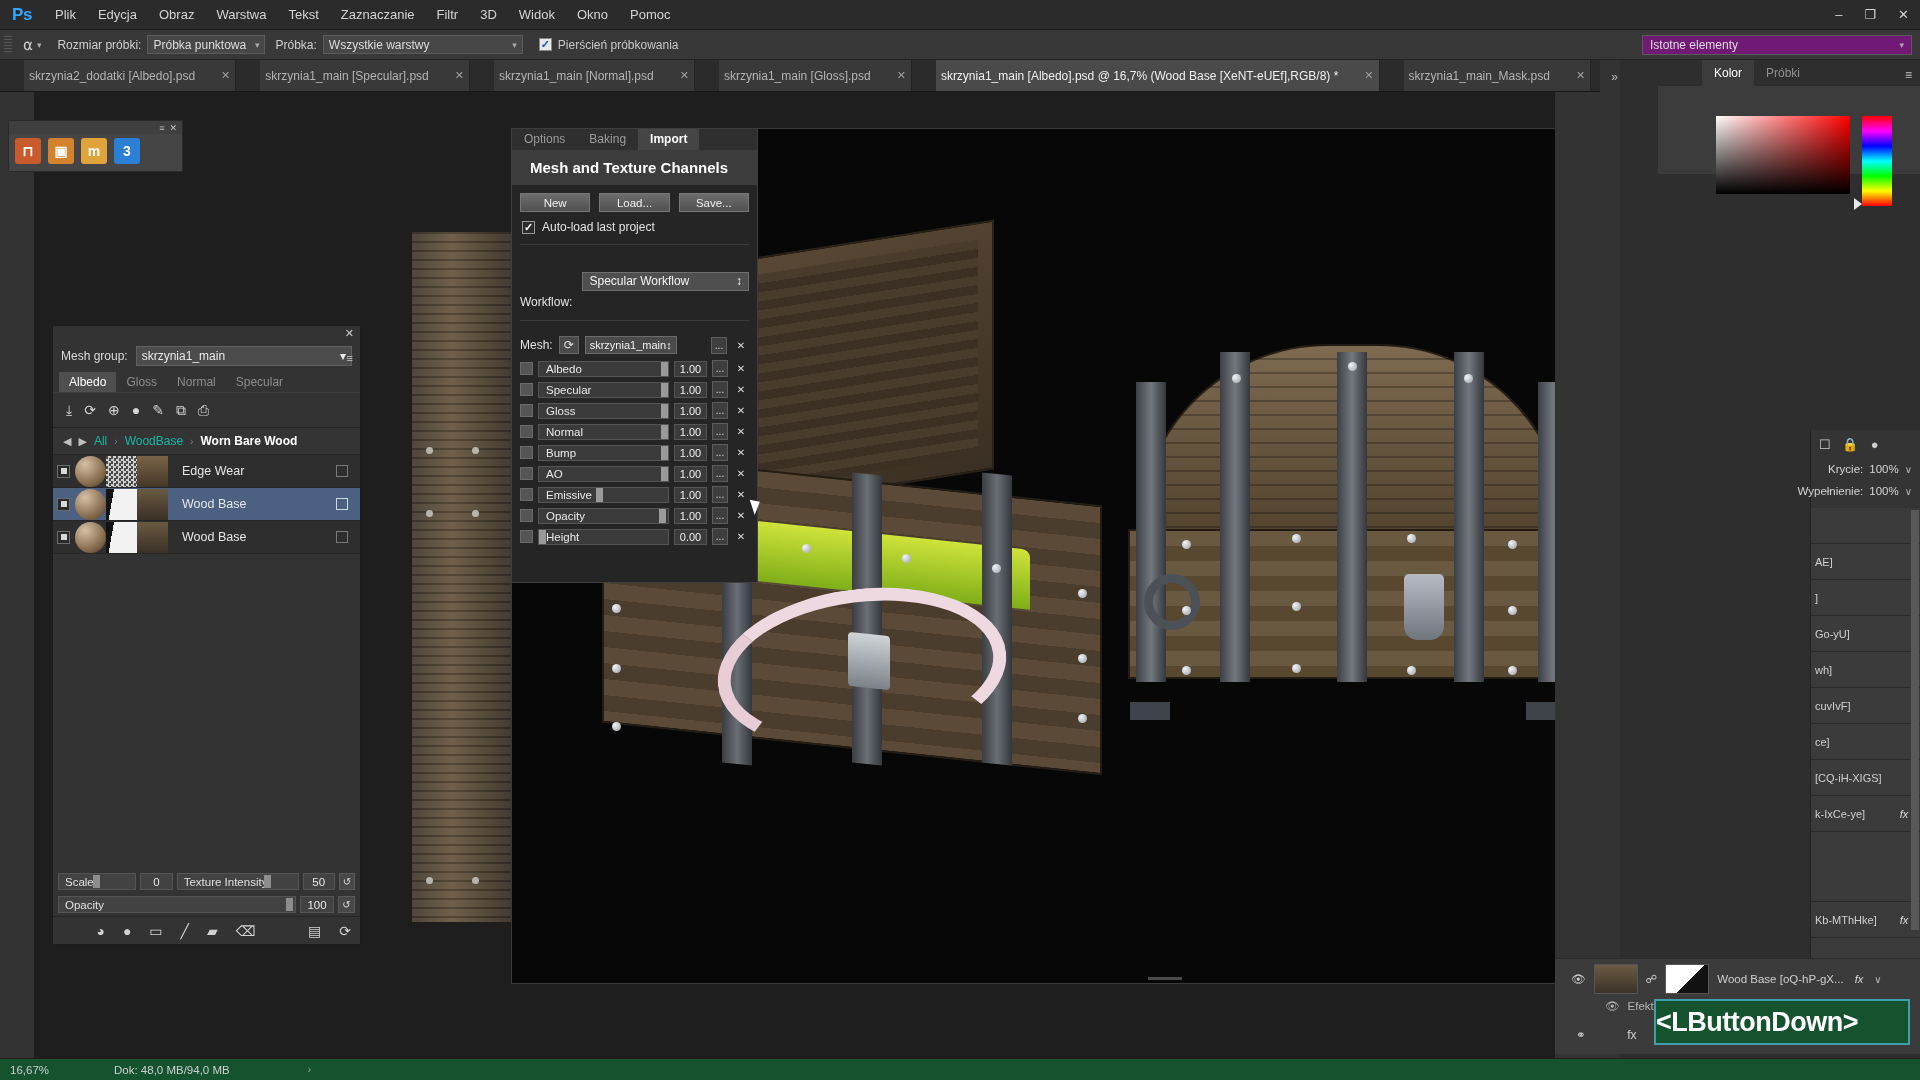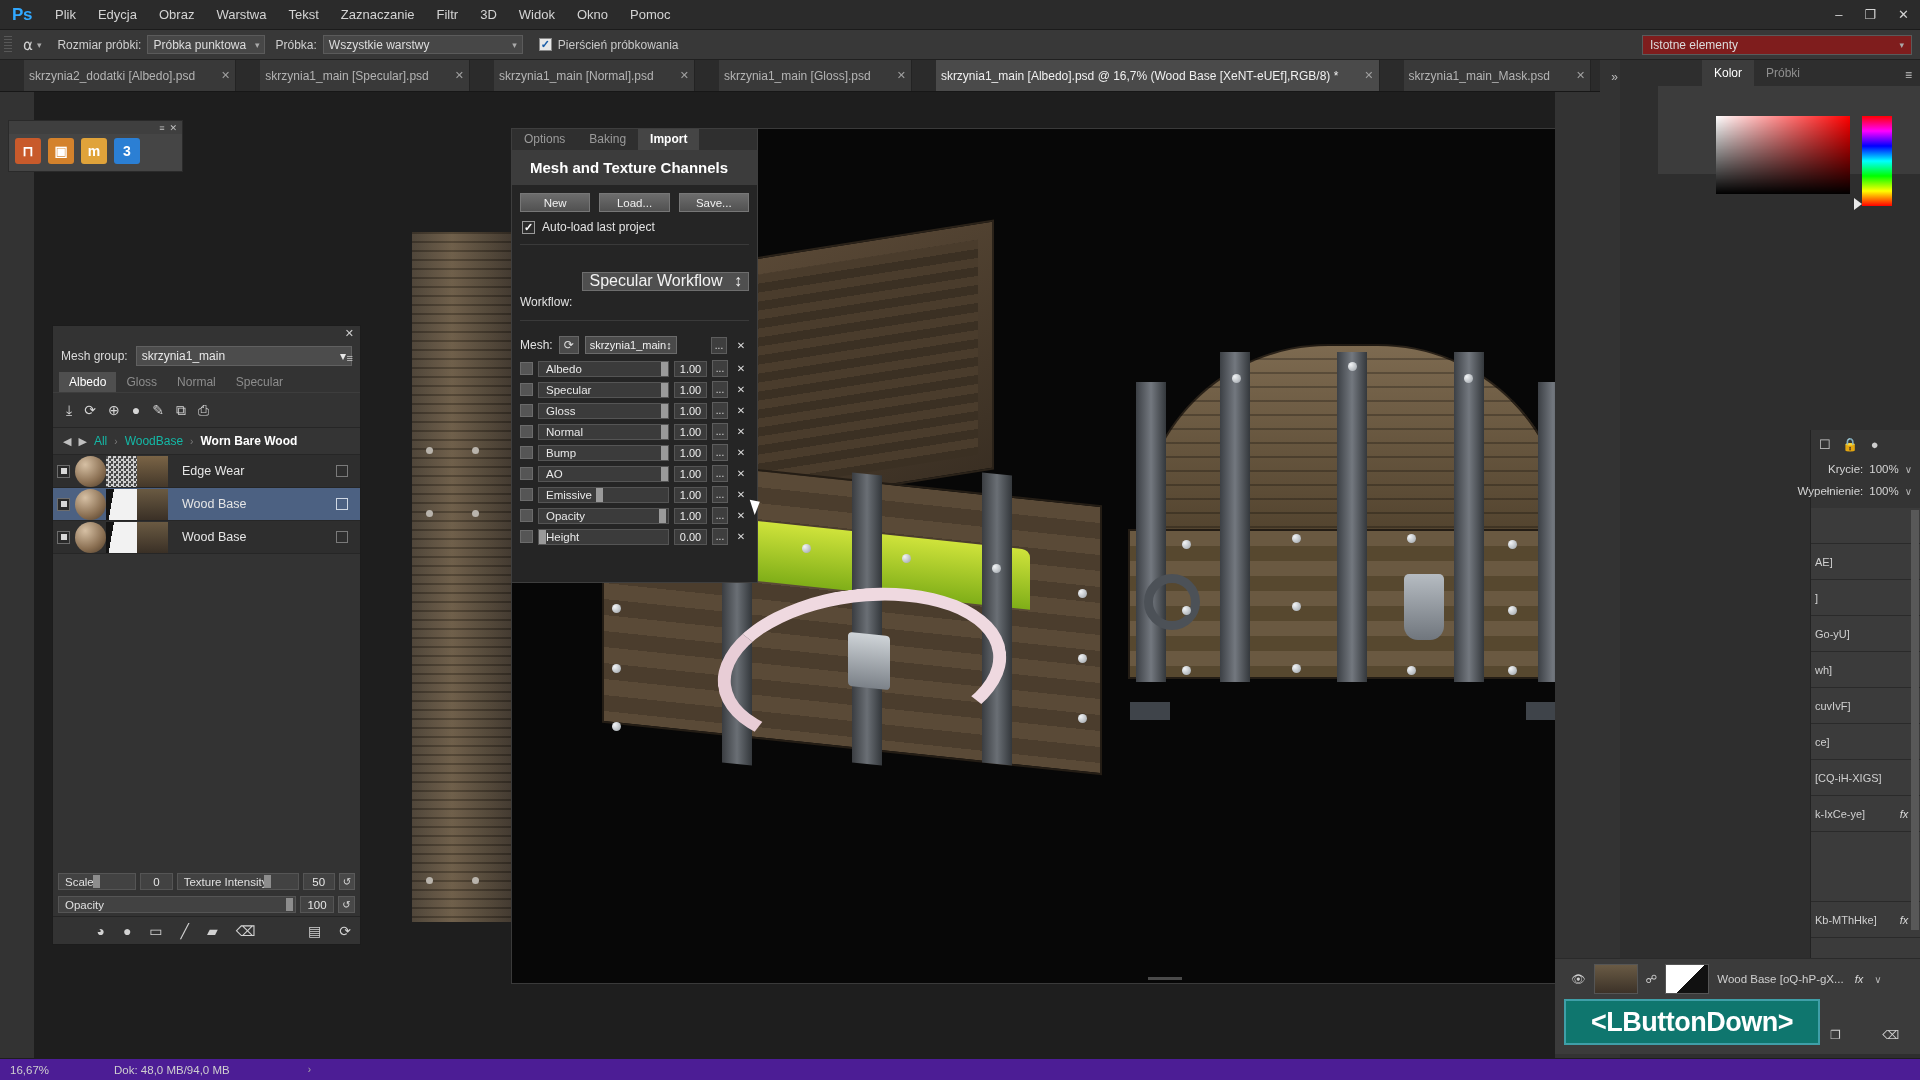--- a/index.html
+++ b/index.html
@@ -43,21 +43,21 @@
     display: flex; align-items: center; justify-content: space-between;
     padding: 0 5px; color: #ddd; font-size: 12px;
   }
   .opt-check { display: flex; align-items: center; gap: 6px; margin-left: 16px; }
   .cbox {
     width: 13px; height: 13px; background: #e8e8e8; border: 1px solid #888;
     color: #1b5ea8; font-size: 11px; line-height: 11px; text-align: center; font-weight: bold;
   }
   .workspace-sel {
     position: absolute; right: 8px; top: 5px; width: 270px; height: 20px;
-    background: #7f1d1d; border: 1px solid #5a5a5a; display: flex;
+    background: #701a75; border: 1px solid #5a5a5a; display: flex;
     align-items: center; justify-content: space-between; padding: 0 7px;
     font-size: 12px; color: #ddd;
   }
 
   
   .tabbar {
     position: absolute; top: 60px; left: 0; width: 1920px; height: 32px;
     background: #2b2b2b; display: flex; align-items: stretch;
     border-bottom: 1px solid #171717;
   }
@@ -282,21 +282,21 @@
   .mtc-check { display: flex; align-items: center; gap: 7px; padding: 8px 2px 8px 2px; }
   .mtc-check .box { width: 13px; height: 13px; border: 1px solid #9a9a9a; background: #2b2b2b;
     color: #ffffff; font-size: 11px; line-height: 11px; text-align: center; font-weight: bold; }
   .mtc-check .lbl { font-size: 12px; color: #e4e4e4; }
   .mtc-sep { height: 1px; background: #3a3a3a; margin: 2px 0 8px 0; }
   .mtc-wf { display: flex; align-items: center; gap: 10px; padding-bottom: 9px; }
   .mtc-wf .lbl { font-size: 12px; color: #e2e2e2; margin-top: 42px; }
   .mtc-dd {
     flex: 1; height: 19px; background: #4f4f4f; border: 1px solid #6e6e6e;
     display: flex; align-items: center; justify-content: space-between;
-    padding: 0 6px; font-size: 16px; color: #f2f2f2;
+    padding: 0 6px; font-size: 12px; color: #f2f2f2;
   }
   .mtc-meshrow { display: flex; align-items: center; gap: 6px; padding: 7px 0 6px 0; }
   .mtc-meshrow .lbl { font-size: 12px; color: #e2e2e2; }
   .refresh-btn { width: 20px; height: 18px; background: #4a4a4a; border: 1px solid #666;
     display: flex; align-items: center; justify-content: center; font-size: 12px; color: #dcdcdc; }
   .mesh-dd { width: 92px; height: 18px; background: #4a4a4a; border: 1px solid #6b6b6b;
     display: flex; align-items: center; justify-content: space-between;
     padding: 0 4px; font-size: 11px; color: #f0f0f0; }
   .mini-btn { width: 16px; height: 17px; background: #3e3e3e; border: 1px solid #5d5d5d;
     display: flex; align-items: center; justify-content: center;
@@ -357,30 +357,30 @@
   .sla-row { display: flex; align-items: center; height: 40px; padding-left: 16px; gap: 8px;
     font-size: 11.5px; color: #cfcfcf; }
   .sla-thumb { width: 44px; height: 30px; background: linear-gradient(to bottom,#6a5b45,#3c3228);
     border: 1px solid #555; }
   .sla-mask { width: 44px; height: 30px; background: linear-gradient(135deg,#ffffff 55%, #111 55%);
     border: 1px solid #555; }
   .sla-effects { display: flex; align-items: center; gap: 8px; padding-left: 50px;
     font-size: 11.5px; color: #b4b4b4; }
 
   .lbutton-overlay {
-    position: absolute; left: 1564px; bottom: 35px; width: 256px; height: 46px;
-    background: #0f766e; border: 2px solid #3f9fa8; display: flex;
-    align-items: center; justify-content: center; z-index: 90;
+    position: absolute; left: 1654px; bottom: 35px; width: 256px; height: 46px;
+    background: #14532d; border: 2px solid #3f9fa8; display: flex;
+    align-items: center; z-index: 90;
   }
   .lbutton-overlay span { color: #ffffff; font-size: 27px; font-weight: bold; letter-spacing: -0.5px; }
 
   
   .statusbar {
     position: absolute; left: 0; bottom: 0; width: 1920px; height: 22px;
-    background: #4c1d95; border-top: 1px solid #1e1e1e;
+    background: #14532d; border-top: 1px solid #1e1e1e;
     display: flex; align-items: center; font-size: 11.5px; color: #cfcfcf;
   }
   .sb-zoom { width: 66px; padding-left: 10px; }
   .sb-doc { padding-left: 48px; }
   .sb-arrow { margin-left: 78px; font-size: 10px; color: #a8a8a8; }
 
   
   .cursor { position: absolute; left: 752px; top: 498px; z-index: 95;
     width: 0; height: 0; border-left: 9px solid #fff; border-top: 5px solid transparent;
     border-bottom: 11px solid transparent; transform: rotate(-18deg); }

